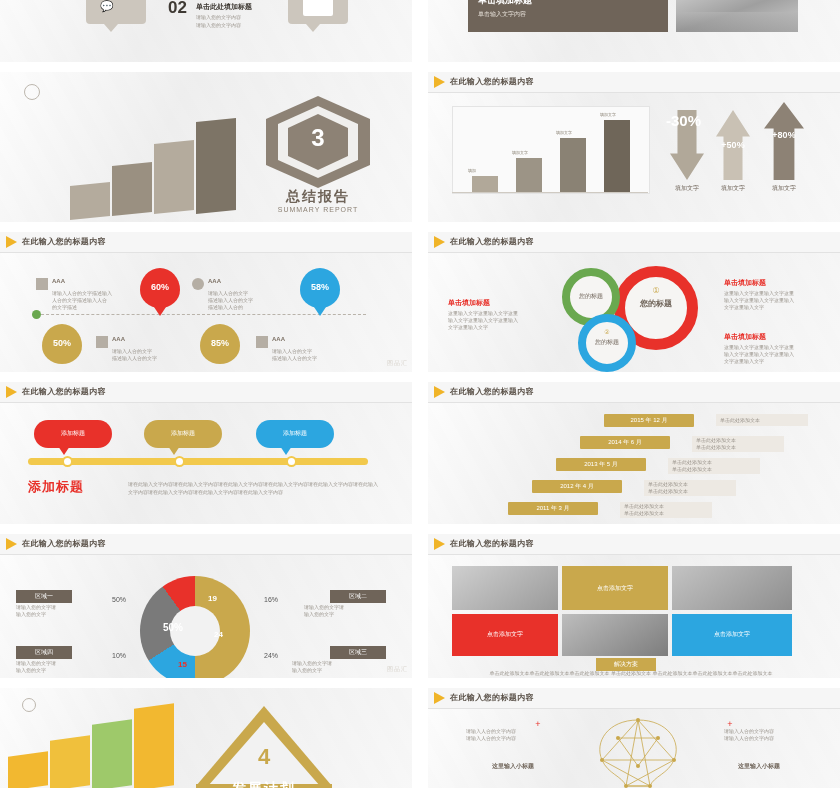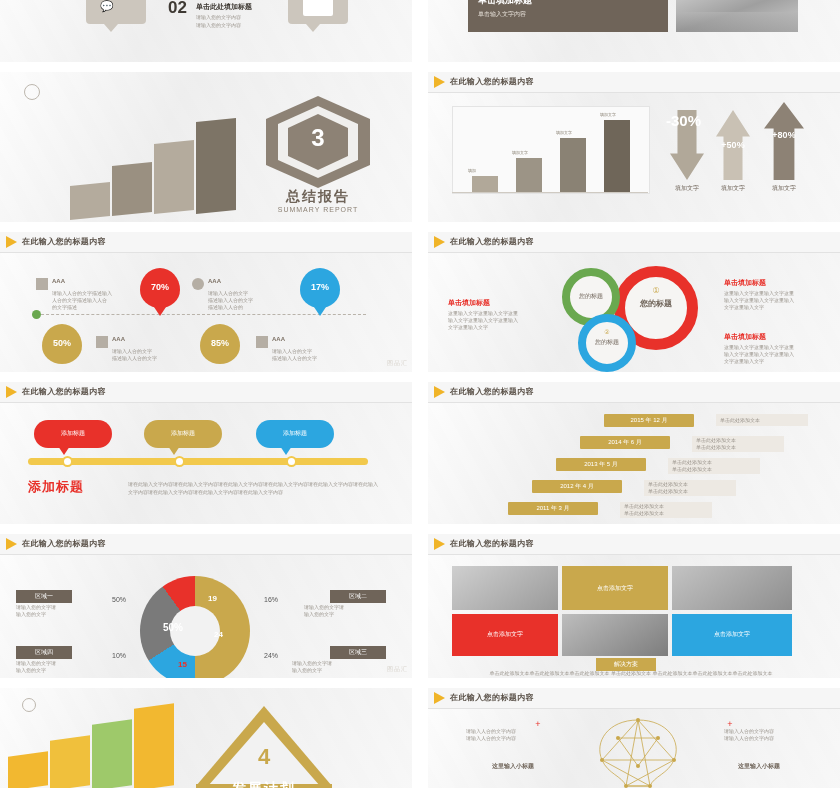--- a/index.html
+++ b/index.html
@@ -115,31 +115,31 @@
     <div class="circ" style="position:absolute;left:32px;top:78px;width:9px;height:9px;background:#6aa84f;"></div>
 
     <div style="position:absolute;left:36px;top:46px;width:12px;height:12px;background:#b5aea4;"></div>
     <div class="lbl brown" style="position:absolute;left:52px;top:46px;font-weight:bold;">AAA</div>
     <div class="ph" style="position:absolute;left:52px;top:58px;width:60px;">请输入人合的文字描述输入</div>
     <div class="ph" style="position:absolute;left:52px;top:65px;width:60px;">人合的文字描述输入人合</div>
     <div class="ph" style="position:absolute;left:52px;top:72px;width:60px;">的文字描述</div>
 
     <div style="position:absolute;left:140px;top:36px;width:40px;height:40px;background:#e8312a;border-radius:50% 50% 50% 50%/55% 55% 45% 45%;"></div>
     <div style="position:absolute;left:152px;top:72px;width:0;height:0;border-left:8px solid transparent;border-right:8px solid transparent;border-top:12px solid #e8312a;"></div>
-    <div style="position:absolute;left:140px;top:50px;width:40px;text-align:center;font-size:9px;color:#fff;font-weight:bold;">70%</div>
+    <div style="position:absolute;left:140px;top:50px;width:40px;text-align:center;font-size:9px;color:#fff;font-weight:bold;">60%</div>
 
     <div style="position:absolute;left:192px;top:46px;width:12px;height:12px;background:#b5aea4;border-radius:50%;"></div>
     <div class="lbl brown" style="position:absolute;left:208px;top:46px;font-weight:bold;">AAA</div>
     <div class="ph" style="position:absolute;left:208px;top:58px;">请输入人合的文字</div>
     <div class="ph" style="position:absolute;left:208px;top:65px;">描述输入人合的文字</div>
     <div class="ph" style="position:absolute;left:208px;top:72px;">描述输入人合的</div>
 
     <div style="position:absolute;left:300px;top:36px;width:40px;height:40px;background:#2ca6e0;border-radius:50% 50% 50% 50%/55% 55% 45% 45%;"></div>
     <div style="position:absolute;left:312px;top:72px;width:0;height:0;border-left:8px solid transparent;border-right:8px solid transparent;border-top:12px solid #2ca6e0;"></div>
-    <div style="position:absolute;left:300px;top:50px;width:40px;text-align:center;font-size:9px;color:#fff;font-weight:bold;">17%</div>
+    <div style="position:absolute;left:300px;top:50px;width:40px;text-align:center;font-size:9px;color:#fff;font-weight:bold;">58%</div>
 
     <div style="position:absolute;left:42px;top:92px;width:40px;height:40px;background:#c9a84c;border-radius:50% 50% 50% 50%/55% 55% 45% 45%;"></div>
     <div style="position:absolute;left:42px;top:106px;width:40px;text-align:center;font-size:9px;color:#fff;font-weight:bold;">50%</div>
 
     <div style="position:absolute;left:96px;top:104px;width:12px;height:12px;background:#b5aea4;"></div>
     <div class="lbl brown" style="position:absolute;left:112px;top:104px;font-weight:bold;">AAA</div>
     <div class="ph" style="position:absolute;left:112px;top:116px;">请输入人合的文字</div>
     <div class="ph" style="position:absolute;left:112px;top:123px;">描述输入人合的文字</div>
 
     <div style="position:absolute;left:200px;top:92px;width:40px;height:40px;background:#c9a84c;border-radius:50% 50% 50% 50%/55% 55% 45% 45%;"></div>

